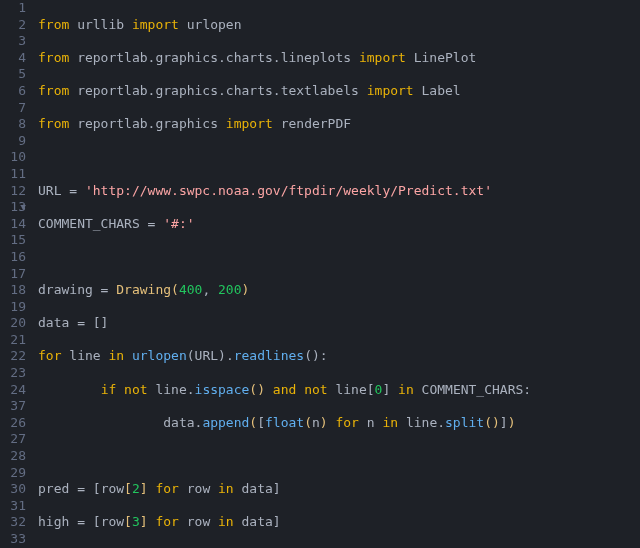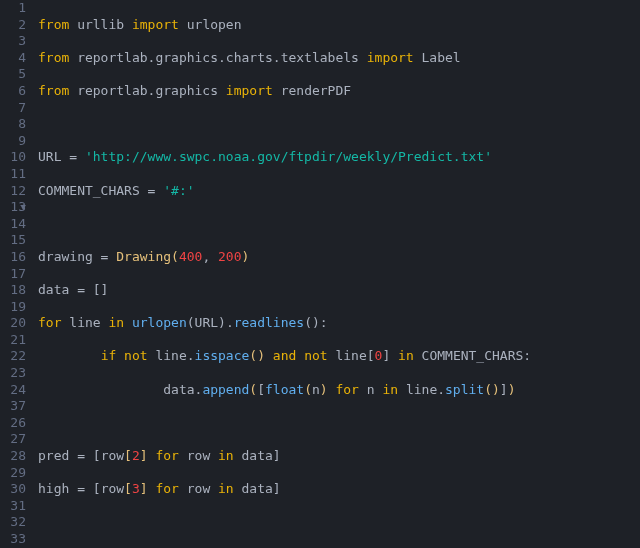--- a/index.html
+++ b/index.html
@@ -5,22 +5,22 @@
   html,body{margin:0;padding:0;background:#1e2127;color:#ccc;font-family:Consolas,Menlo,monospace;font-size:13px;line-height:16.6px}
   .editor{display:flex;width:640px;height:548px;overflow:hidden}
   .gutter{background:#1e2127;color:#636d83;text-align:right;padding:0 8px 0 4px;user-select:none;width:22px}
   .gutter .ln{height:16.6px}
   .fold{color:#636d83;display:inline-block;width:8px;margin-left:1px;font-size:9px;vertical-align:1px}
   .code{padding:0 0 0 4px;white-space:pre}
   .row{height:16.6px}
   .kw{color:#eab308}
   .fn{color:#61afef}
   .cls{color:#e5c07b}
-  .str{color:#14b8a6}
-  .num{color:#ef4444}
+  .str{color:#fca5a5}
+  .num{color:#22c55e}
   .op{color:#56b6c2}
   .pln{color:#abb2bf}
   .par{color:#e5c07b}
 </style>
 </head>
 <body>
 
 <div class="editor">
   <div class="gutter">
     <div class="ln">1</div>
@@ -53,20 +53,21 @@
     <div class="ln">28</div>
     <div class="ln">29</div>
     <div class="ln">30</div>
     <div class="ln">31</div>
     <div class="ln">32</div>
     <div class="ln">33</div>
   </div>
 
   <div class="code">
 <div class="row"><span class="kw">from</span><span class="pln"> </span><span class="pln">urllib</span><span class="pln"> </span><span class="kw">import</span><span class="pln"> </span><span class="pln">urlopen</span></div>
+<div class="row"><span class="kw">from</span><span class="pln"> </span><span class="pln">reportlab.graphics.charts.lineplots</span><span class="pln"> </span><span class="kw">import</span><span class="pln"> </span><span class="pln">LinePlot</span></div>
 <div class="row"><span class="kw">from</span><span class="pln"> </span><span class="pln">reportlab.graphics.charts.textlabels</span><span class="pln"> </span><span class="kw">import</span><span class="pln"> </span><span class="pln">Label</span></div>
 <div class="row"><span class="kw">from</span><span class="pln"> </span><span class="pln">reportlab.graphics</span><span class="pln"> </span><span class="kw">import</span><span class="pln"> </span><span class="pln">renderPDF</span></div>
 <div class="row"></div>
 <div class="row"><span class="pln">URL</span><span class="pln"> = </span><span class="str">'http://www.swpc.noaa.gov/ftpdir/weekly/Predict.txt'</span></div>
 <div class="row"><span class="pln">COMMENT_CHARS</span><span class="pln"> = </span><span class="str">'#:'</span></div>
 <div class="row"></div>
 <div class="row"><span class="pln">drawing</span><span class="pln"> = </span><span class="cls">Drawing</span><span class="par">(</span><span class="num">400</span><span class="pln">, </span><span class="num">200</span><span class="par">)</span></div>
 <div class="row"><span class="pln">data</span><span class="pln"> = </span><span class="pln">[]</span></div>
 <div class="row"><span class="kw">for</span><span class="pln"> </span><span class="pln">line</span><span class="pln"> </span><span class="kw">in</span><span class="pln"> </span><span class="fn">urlopen</span><span class="pln">(</span><span class="pln">URL</span><span class="pln">)</span><span class="pln">.</span><span class="fn">readlines</span><span class="pln">(</span><span class="pln">)</span><span class="pln">:</span></div>
 <div class="row"><span class="pln">        </span><span class="kw">if</span><span class="pln"> </span><span class="kw">not</span><span class="pln"> </span><span class="pln">line</span><span class="pln">.</span><span class="fn">isspace</span><span class="par">(</span><span class="par">)</span><span class="pln"> </span><span class="kw">and</span><span class="pln"> </span><span class="kw">not</span><span class="pln"> </span><span class="pln">line</span><span class="pln">[</span><span class="num">0</span><span class="pln">]</span><span class="pln"> </span><span class="kw">in</span><span class="pln"> </span><span class="pln">COMMENT_CHARS</span><span class="pln">:</span></div>

